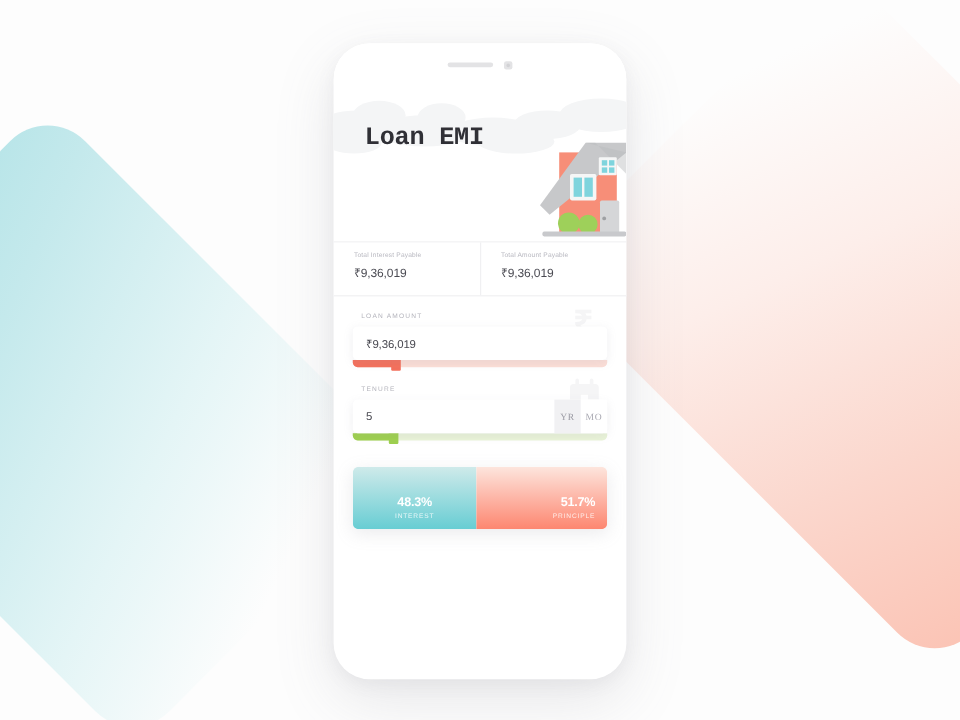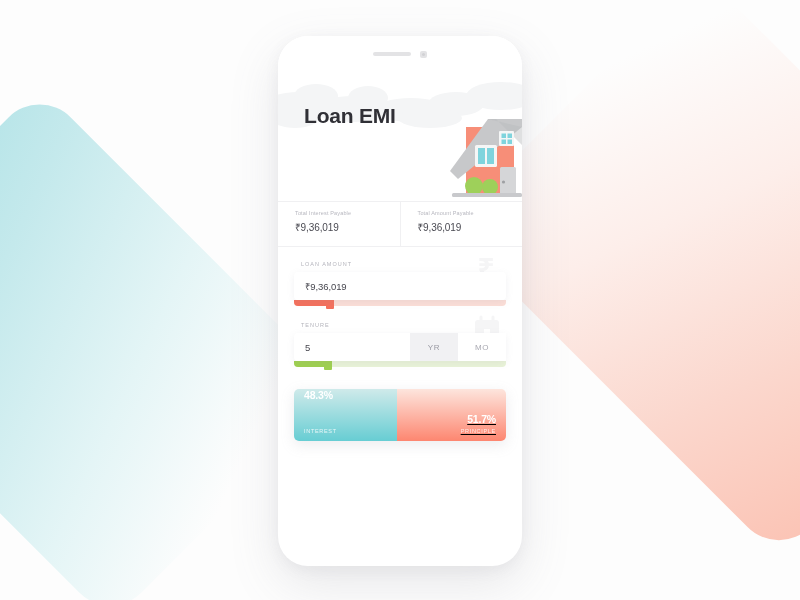--- a/index.html
+++ b/index.html
@@ -95,20 +95,21 @@
     position: absolute;
     left: 26px; top: 68px;
     z-index: 3;
   }
   .hero-title {
     font-size: 21px;
     font-weight: bold;
     color: #303036;
     letter-spacing: -0.2px;
     margin: 0;
+    font-family: Liberation Mono, monospace;
   }
   .hero-amount {
     margin-top: 7px;
     font-size: 21px;
     color: #3c3c44;
     letter-spacing: -0.3px;
     white-space: nowrap;
   }
   .hero-amount .pm {
     font-size: 11px;
@@ -185,26 +186,27 @@
     display: flex;
     align-items: center;
     padding-left: 11px;
     font-size: 9.5px;
     color: #47474f;
     letter-spacing: -0.1px;
   }
 
   .unit-toggle { display: flex; align-items: stretch; }
   .unit-btn {
-    width: 48px;
+    width: 22px;
     display: flex; align-items: center; justify-content: center;
     font-size: 8px;
     letter-spacing: 0.6px;
     color: #a9a9b2;
     background: #ffffff;
+    font-family: Liberation Serif, serif;
   }
   .unit-btn.active { background: #f1f1f3; color: #9a9aa3; }
 
   
   .slider {
     position: relative;
     height: 7px;
     margin: 0 0 0 0;
     top: -1px;
     z-index: 1;
@@ -237,21 +239,21 @@
     border-radius: 5px;
     overflow: hidden;
     box-shadow: 0 4px 14px rgba(150,150,160,0.18);
   }
   .split-seg {
     display: flex;
     flex-direction: column;
     justify-content: flex-end;
     padding: 0 10px 7px 10px;
   }
-  .split-left  { background: linear-gradient(180deg, #cfeaea 0%, #67cdd3 100%); align-items: flex-start; gap: 24px; }
+  .split-left  { background: linear-gradient(180deg, #cfeaea 0%, #67cdd3 100%); align-items: center; }
   .split-right { background: linear-gradient(180deg, #fde5dd 0%, #fd8670 100%); align-items: flex-end; }
   .split-pct {
     font-size: 10.5px;
     font-weight: bold;
     color: #ffffff;
     letter-spacing: -0.2px;
     line-height: 1.1;
   }
   .split-name {
     font-size: 5.5px;
@@ -366,21 +368,21 @@
         </div>
       </div>
     </div>
 
     <div class="split-wrap">
       <div class="split">
         <div class="split-seg split-left" style="width:48.3%;">
           <div class="split-pct">48.3%</div>
           <div class="split-name">INTEREST</div>
         </div>
-        <div class="split-seg split-right" style="width:51.7%;text-decoration:underline;">
+        <div class="split-seg split-right" style="width:51.7%;">
           <div class="split-pct">51.7%</div>
           <div class="split-name">PRINCIPLE</div>
         </div>
       </div>
     </div>
 
   </div>
 </div>
 
 </body></html>

